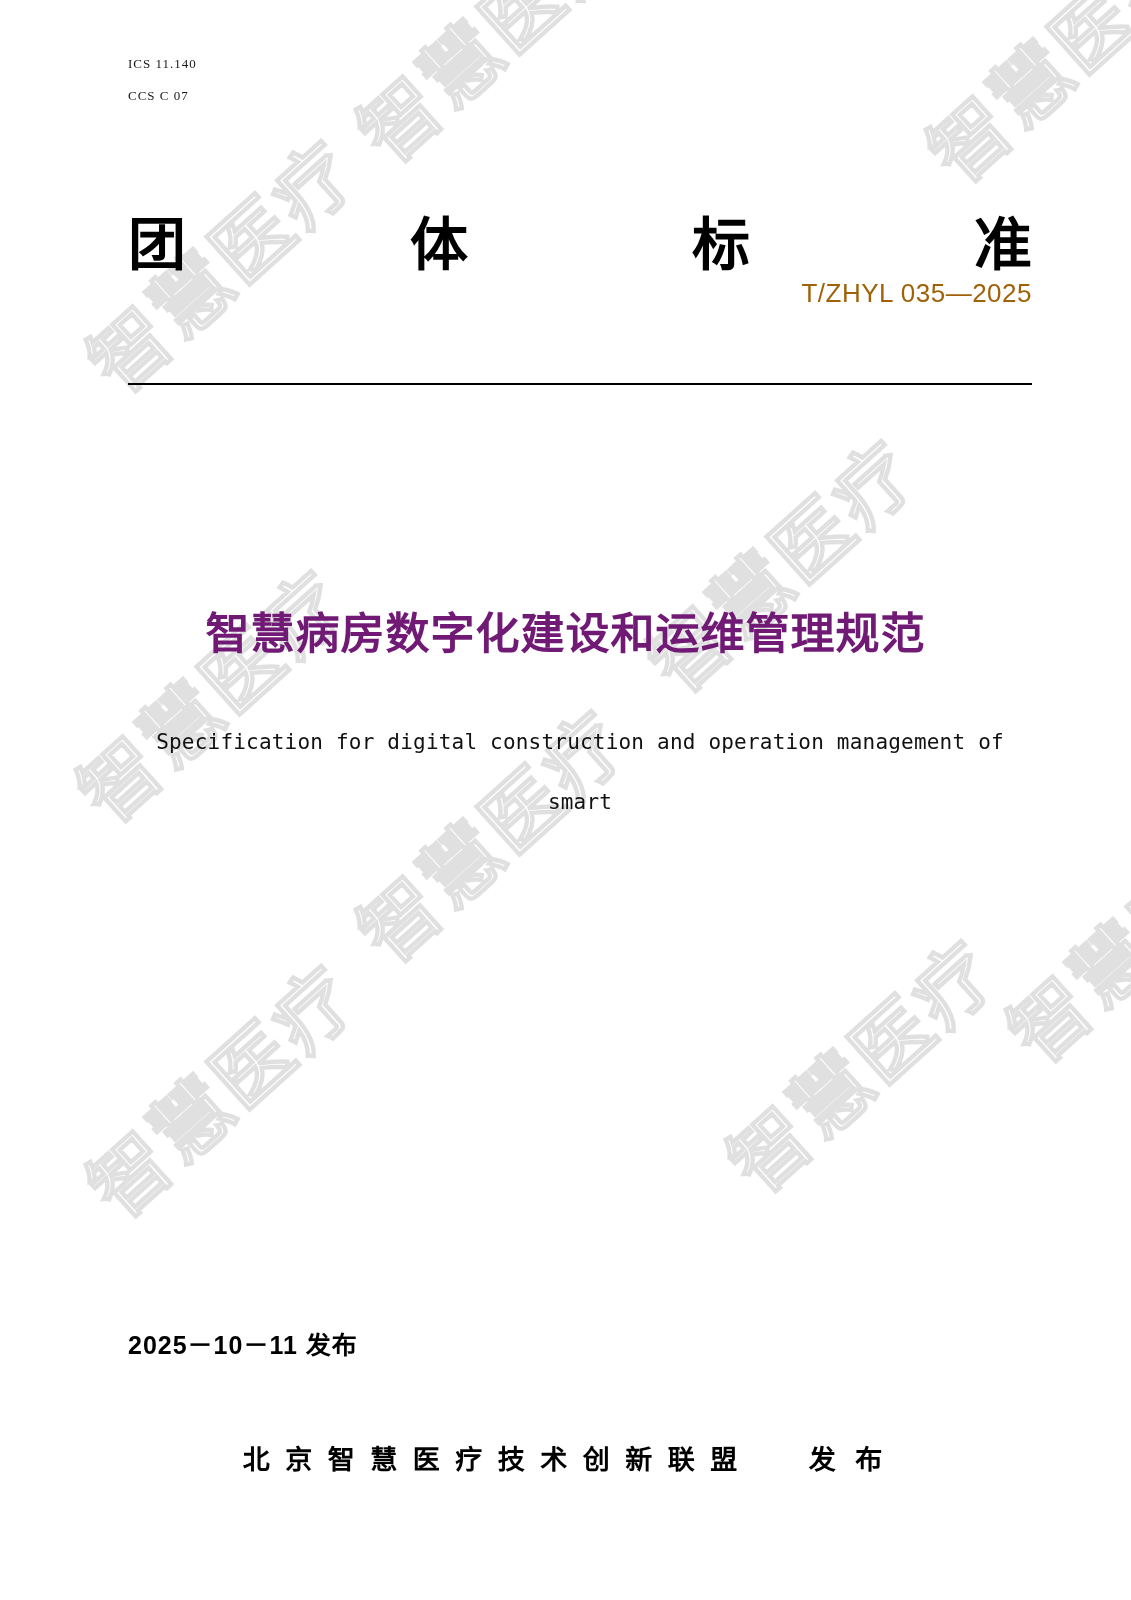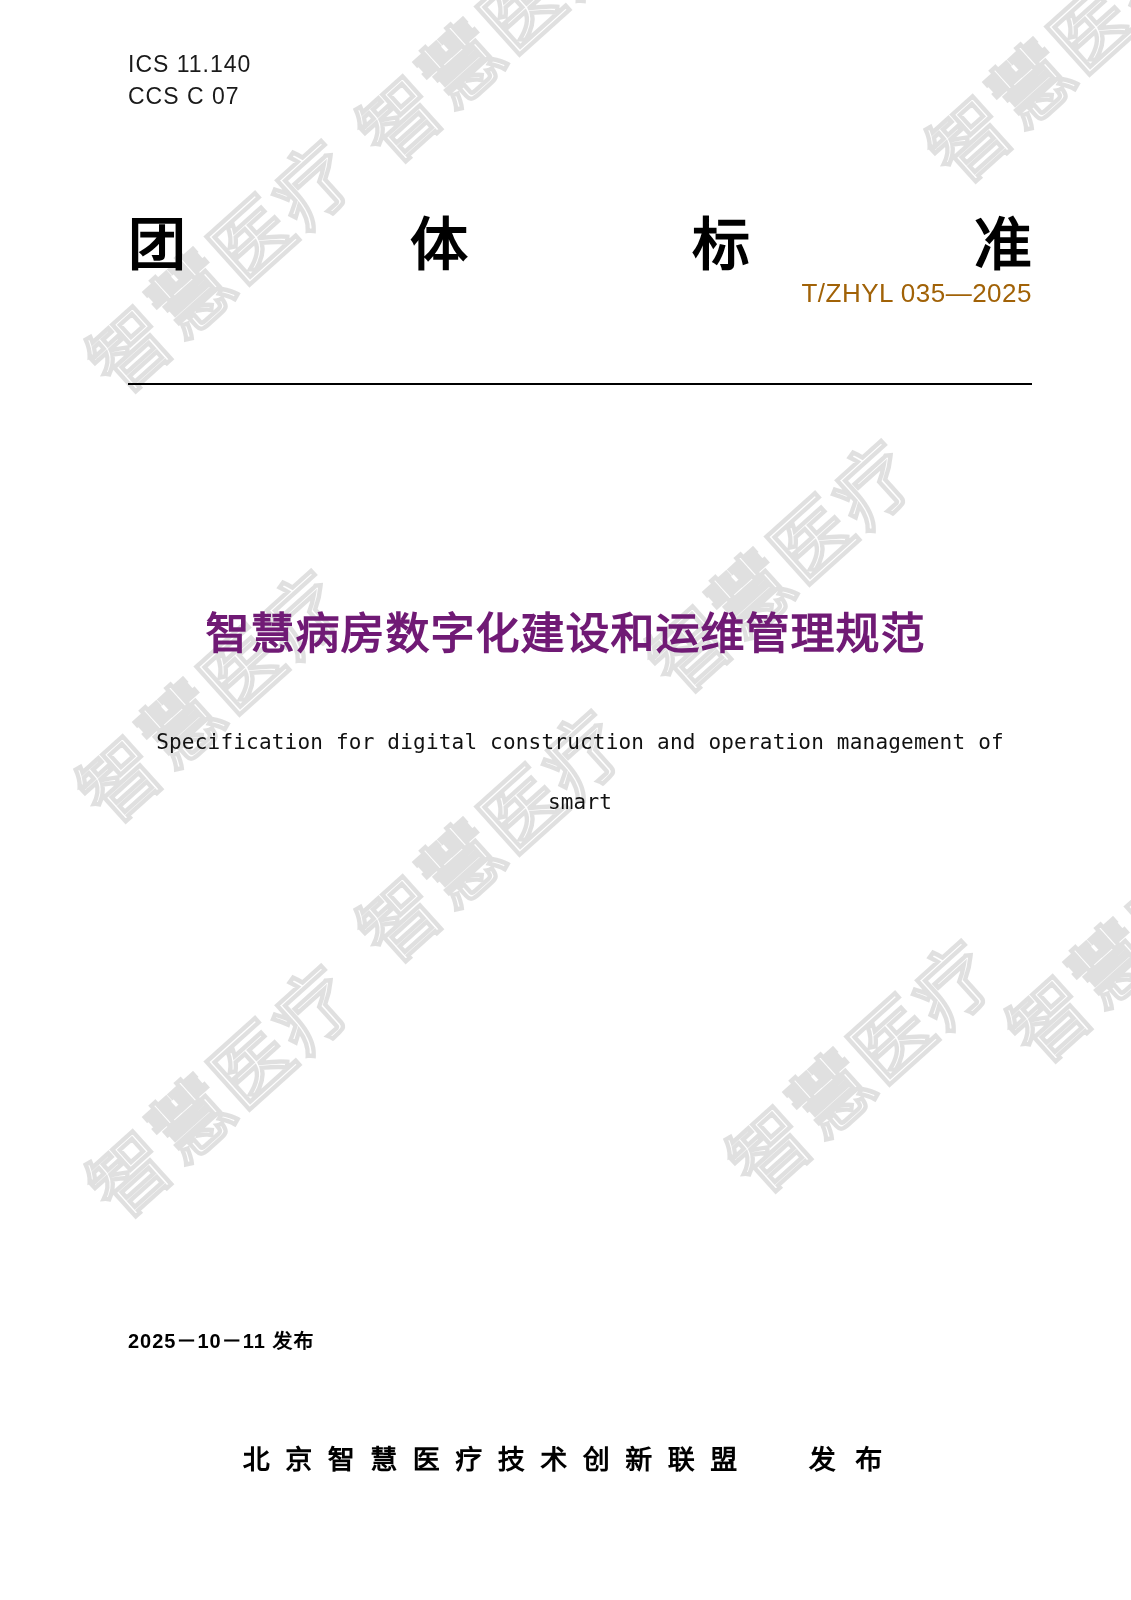--- a/index.html
+++ b/index.html
@@ -41,22 +41,22 @@
     transform: rotate(-42deg);
     transform-origin: left top;
     opacity: 0.95;
   }
 
   
   .ics-block {
     position: absolute;
     left: 128px;
     top: 48px;
-    font-family: Liberation Sans, sans-serif;
-    font-size: 23px;
+    font-family: Liberation Serif, serif;
+    font-size: 13px;
     line-height: 32px;
     letter-spacing: 1px;
     color: #1a1a1a;
     z-index: 10;
   }
 
   
   .std-type {
     position: absolute;
     left: 128px;
@@ -120,21 +120,21 @@
   }
 
   
   .dates {
     position: absolute;
     left: 128px;
     top: 1325px;
     width: 904px;
     display: flex;
     justify-content: space-between;
-    font-size: 20px;
+    font-size: 25px;
     font-weight: 700;
     letter-spacing: 1px;
     color: #000000;
     z-index: 10;
   }
 
   .issuer {
     position: absolute;
     left: 0;
     right: 0;

